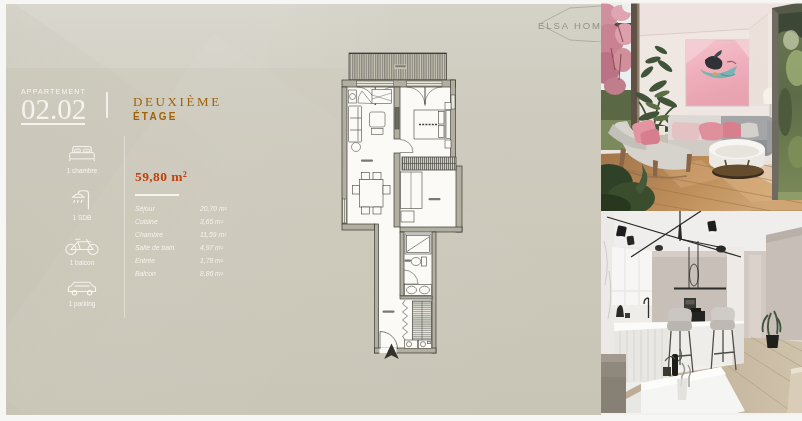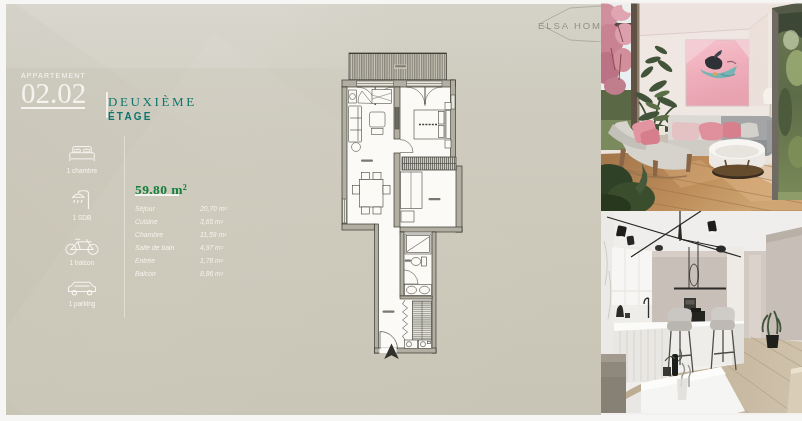--- a/index.html
+++ b/index.html
@@ -13,32 +13,32 @@
 
   <div class="abs" id="panel" style="left:6px;top:4px;width:595px;height:411px;
        background:linear-gradient(180deg,#d5d2c8 0%,#cfccc0 18%,#ccc8ba 55%,#c9c5b6 100%);"></div>
 
   <div class="abs" style="left:6px;top:4px;width:595px;height:411px;overflow:hidden;">
     <div class="abs" style="left:-40px;top:-40px;width:430px;height:104px;background:linear-gradient(100deg,rgba(255,255,255,0.10) 70%,rgba(255,255,255,0) 100%);"></div>
     <div class="abs" style="left:-170px;top:30px;width:340px;height:330px;background:linear-gradient(90deg,rgba(110,105,92,0.05),rgba(110,105,92,0));transform:rotate(35deg);"></div>
     <div class="abs" style="left:40px;top:140px;width:520px;height:420px;background:linear-gradient(90deg,rgba(255,255,255,0.04),rgba(255,255,255,0));transform:rotate(35deg);"></div>
   </div>
 
-  <div class="abs" style="left:21px;top:72px;color:#f4f3ee;">
+  <div class="abs" style="left:21px;top:88px;color:#f4f3ee;">
 
     <div style="font-size:7px;letter-spacing:1.2px;color:rgba(250,249,244,0.95);">APPARTEMENT</div>
 
     <div style="font-family:'Liberation Serif',serif;font-size:29px;line-height:26px;margin-top:1px;">02.02</div>
 
     <div style="width:64px;height:2px;background:#f4f3ee;margin-top:1px;"></div>
   </div>
 
   <div class="abs" style="left:106px;top:92px;width:2px;height:26px;background:#f1f0ea;"></div>
 
-  <div class="abs" style="left:108px;top:94px;color:#0f766e;">
+  <div class="abs" style="left:133px;top:94px;color:#a16207;">
     <div style="font-family:'Liberation Serif',serif;font-size:13px;letter-spacing:2.6px;">DEUXIÈME</div>
     <div style="font-size:10px;font-weight:bold;letter-spacing:2.2px;margin-top:1px;">ÉTAGE</div>
   </div>
 
   <div class="abs" style="left:56px;top:145px;width:52px;color:rgba(250,249,244,0.92);text-align:center;">
 
     <svg width="40" height="18.5" viewBox="0 0 52 24" style="display:block;margin:0 auto;">
       <g fill="none" stroke="rgba(250,249,244,0.92)" stroke-width="1.3">
         <path d="M14 10 V4 q0-2 2-2 h20 q2 0 2 2 v6"></path>
         <rect x="10" y="10" width="32" height="8" rx="2"></rect>
@@ -77,21 +77,21 @@
         <circle cx="17" cy="17.5" r="2.6"></circle>
         <circle cx="35" cy="17.5" r="2.6"></circle>
       </g>
     </svg>
 
     <div style="font-size:6.5px;margin-top:2px;">1 parking</div>
   </div>
 
   <div class="abs" style="left:124px;top:136px;width:1px;height:182px;background:rgba(250,249,244,0.45);"></div>
 
-  <div class="abs" style="left:135px;top:182px;color:#15803d;font-family:'Liberation Serif',serif;font-size:13.5px;font-weight:bold;letter-spacing:0.4px;">59,80 m²</div>
+  <div class="abs" style="left:135px;top:169px;color:#c2410c;font-family:'Liberation Serif',serif;font-size:13.5px;font-weight:bold;letter-spacing:0.4px;">59,80 m²</div>
 
   <div class="abs" style="left:135px;top:194px;width:44px;height:1.6px;background:rgba(250,249,244,0.9);"></div>
 
   <div class="abs" style="left:135px;top:202px;width:110px;color:rgba(250,249,244,0.88);font-size:6.8px;font-style:italic;line-height:13px;">
 
     <div style="position:relative;"><span>Séjour</span><span style="position:absolute;left:65px;">20,70 m²</span></div>
 
     <div style="position:relative;"><span>Cuisine</span><span style="position:absolute;left:65px;">3,65 m²</span></div>
 
     <div style="position:relative;"><span>Chambre</span><span style="position:absolute;left:65px;">11,59 m²</span></div>

